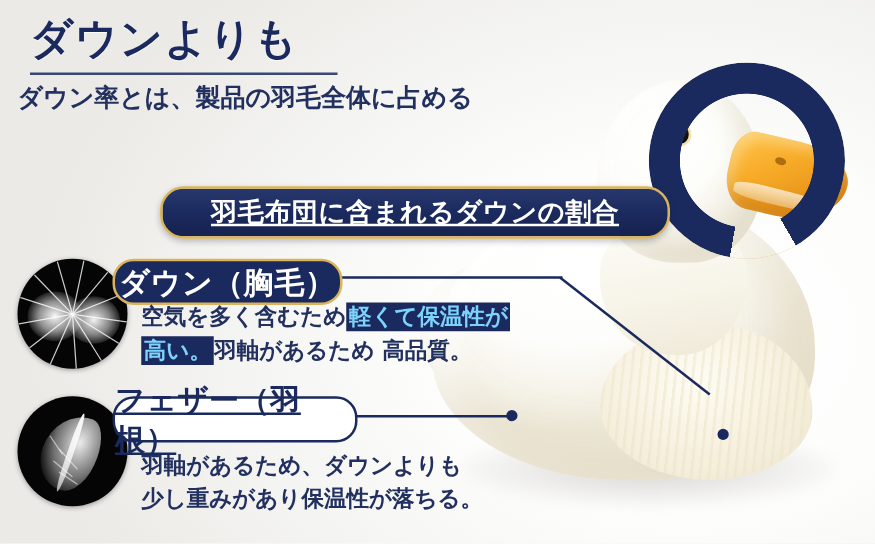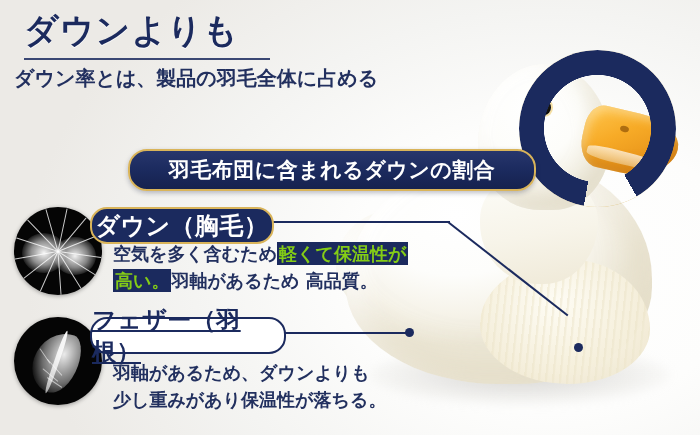--- a/index.html
+++ b/index.html
@@ -121,21 +121,21 @@
   .badge-pct{font-size:25px;font-weight:700;color:#1b2a5e;align-self:flex-end;margin-bottom:30px;margin-left:2px;}
 
   
   .banner{
     position:absolute;left:128px;top:149px;width:404px;height:38px;
     border-radius:19px;background:linear-gradient(180deg,#27366c 0%,#1b2a5e 52%,#16224e 100%);
     border:2px solid #d9b45a;
     box-shadow:0 2px 5px rgba(20,28,62,.28);
     display:flex;align-items:center;justify-content:center;
   }
-  .banner-text{color:#fff;font-size:21px;font-weight:700;letter-spacing:.5px;}
+  .banner-text{color:#fff;font-size:21px;font-weight:700;letter-spacing:.5px;text-decoration:underline;}
 
   
   .thumb{position:absolute;width:88px;height:88px;border-radius:50%;overflow:hidden;background:#050505;
          box-shadow:0 1px 4px rgba(0,0,0,.35);}
   .thumb.down{left:14px;top:207px;}
   .thumb.feather{left:14px;top:317px;}
   .down-cluster{position:absolute;border-radius:50%;filter:blur(.4px);}
   .dc1{left:8px;top:26px;width:44px;height:40px;
        background:radial-gradient(ellipse at 50% 50%, rgba(255,255,255,.97) 0%, rgba(255,255,255,.55) 42%, rgba(255,255,255,0) 76%);}
   .dc2{left:40px;top:30px;width:42px;height:38px;
@@ -166,21 +166,21 @@
     font-size:24px;font-weight:700;letter-spacing:.5px;
   }
   .pill-down{left:90px;top:207px;width:180px;background:#1b2a5e;border:2px solid #d9b45a;color:#ffffff;}
   .pill-feather{left:90px;top:317px;width:192px;background:#ffffff;border:2px solid #1b2a5e;color:#1b2a5e;text-decoration:underline;}
 
   
   .desc{position:absolute;font-size:18px;font-weight:700;color:#22305f;line-height:1.5;}
   .desc-down{left:113px;top:240px;width:330px;}
   .desc-feather{left:113px;top:359px;width:340px;}
   .desc .ln{white-space:nowrap;}
-  .hl{background:#1b2a5e;color:#84cc16;padding:1px 2px;}
+  .hl{background:#1b2a5e;color:#7dd3fc;padding:1px 2px;}
 </style>
 </head>
 <body>
 
 <div id="stage">
 
   <div class="duck-wrap">
     <div class="duck-shadow"></div>
     <div class="duck-tail"></div>
     <div class="duck-body"></div>

